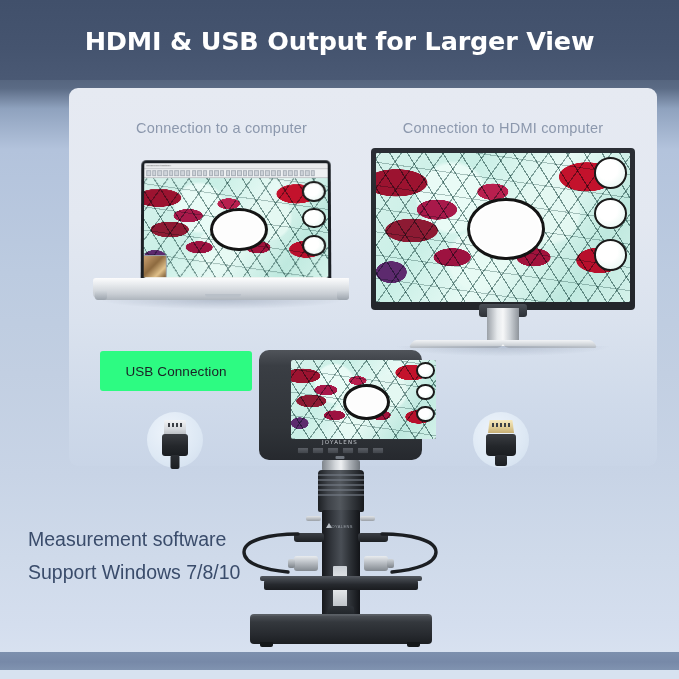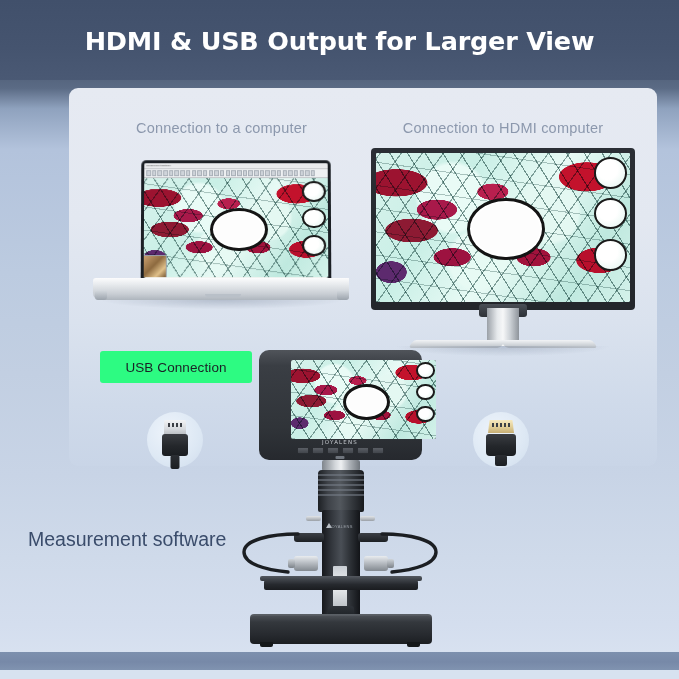--- a/index.html
+++ b/index.html
@@ -162,21 +162,21 @@
     position: absolute; right: 1%; width: 13%; height: 21%;
     border: 2px solid #1a1a1a; border-radius: 50%;
     background: radial-gradient(circle at 40% 38%, #ffffff 40%, #dff4ee 100%);
   }
   .vcell.v1 { top: 3%; }
   .vcell.v2 { top: 30%; }
   .vcell.v3 { top: 58%; }
 
   
   .badge {
-    position: absolute; height: 32px; border-radius: 3px;
+    position: absolute; height: 40px; border-radius: 3px;
     background: #2dfb82;
     display: flex; align-items: center; justify-content: center;
     font-size: 13.5px; color: #1b2026; letter-spacing: 0.1px;
   }
   .badge.usb  { left: 100px; top: 351px; width: 152px; }
   .badge.hdmi { left: 430px; top: 351px; width: 148px; }
 
   
   .conn-circle {
     position: absolute; width: 56px; height: 56px; border-radius: 50%;
@@ -531,18 +531,19 @@
     <div class="mc-lowerlens"></div>
     <div class="mc-lowerring"></div>
     <div class="mc-base-top"></div>
     <div class="mc-base"></div>
     <div class="mc-foot l"></div>
     <div class="mc-foot r"></div>
   </div>
 
   <div class="bottom-text">
     <div>Measurement software</div>
+    <div>Support Windows 7/8/10</div>
   </div>
 
   <div class="ground-band"></div>
   <div class="ground-base"></div>
 
 </div>
 
 </body></html>

